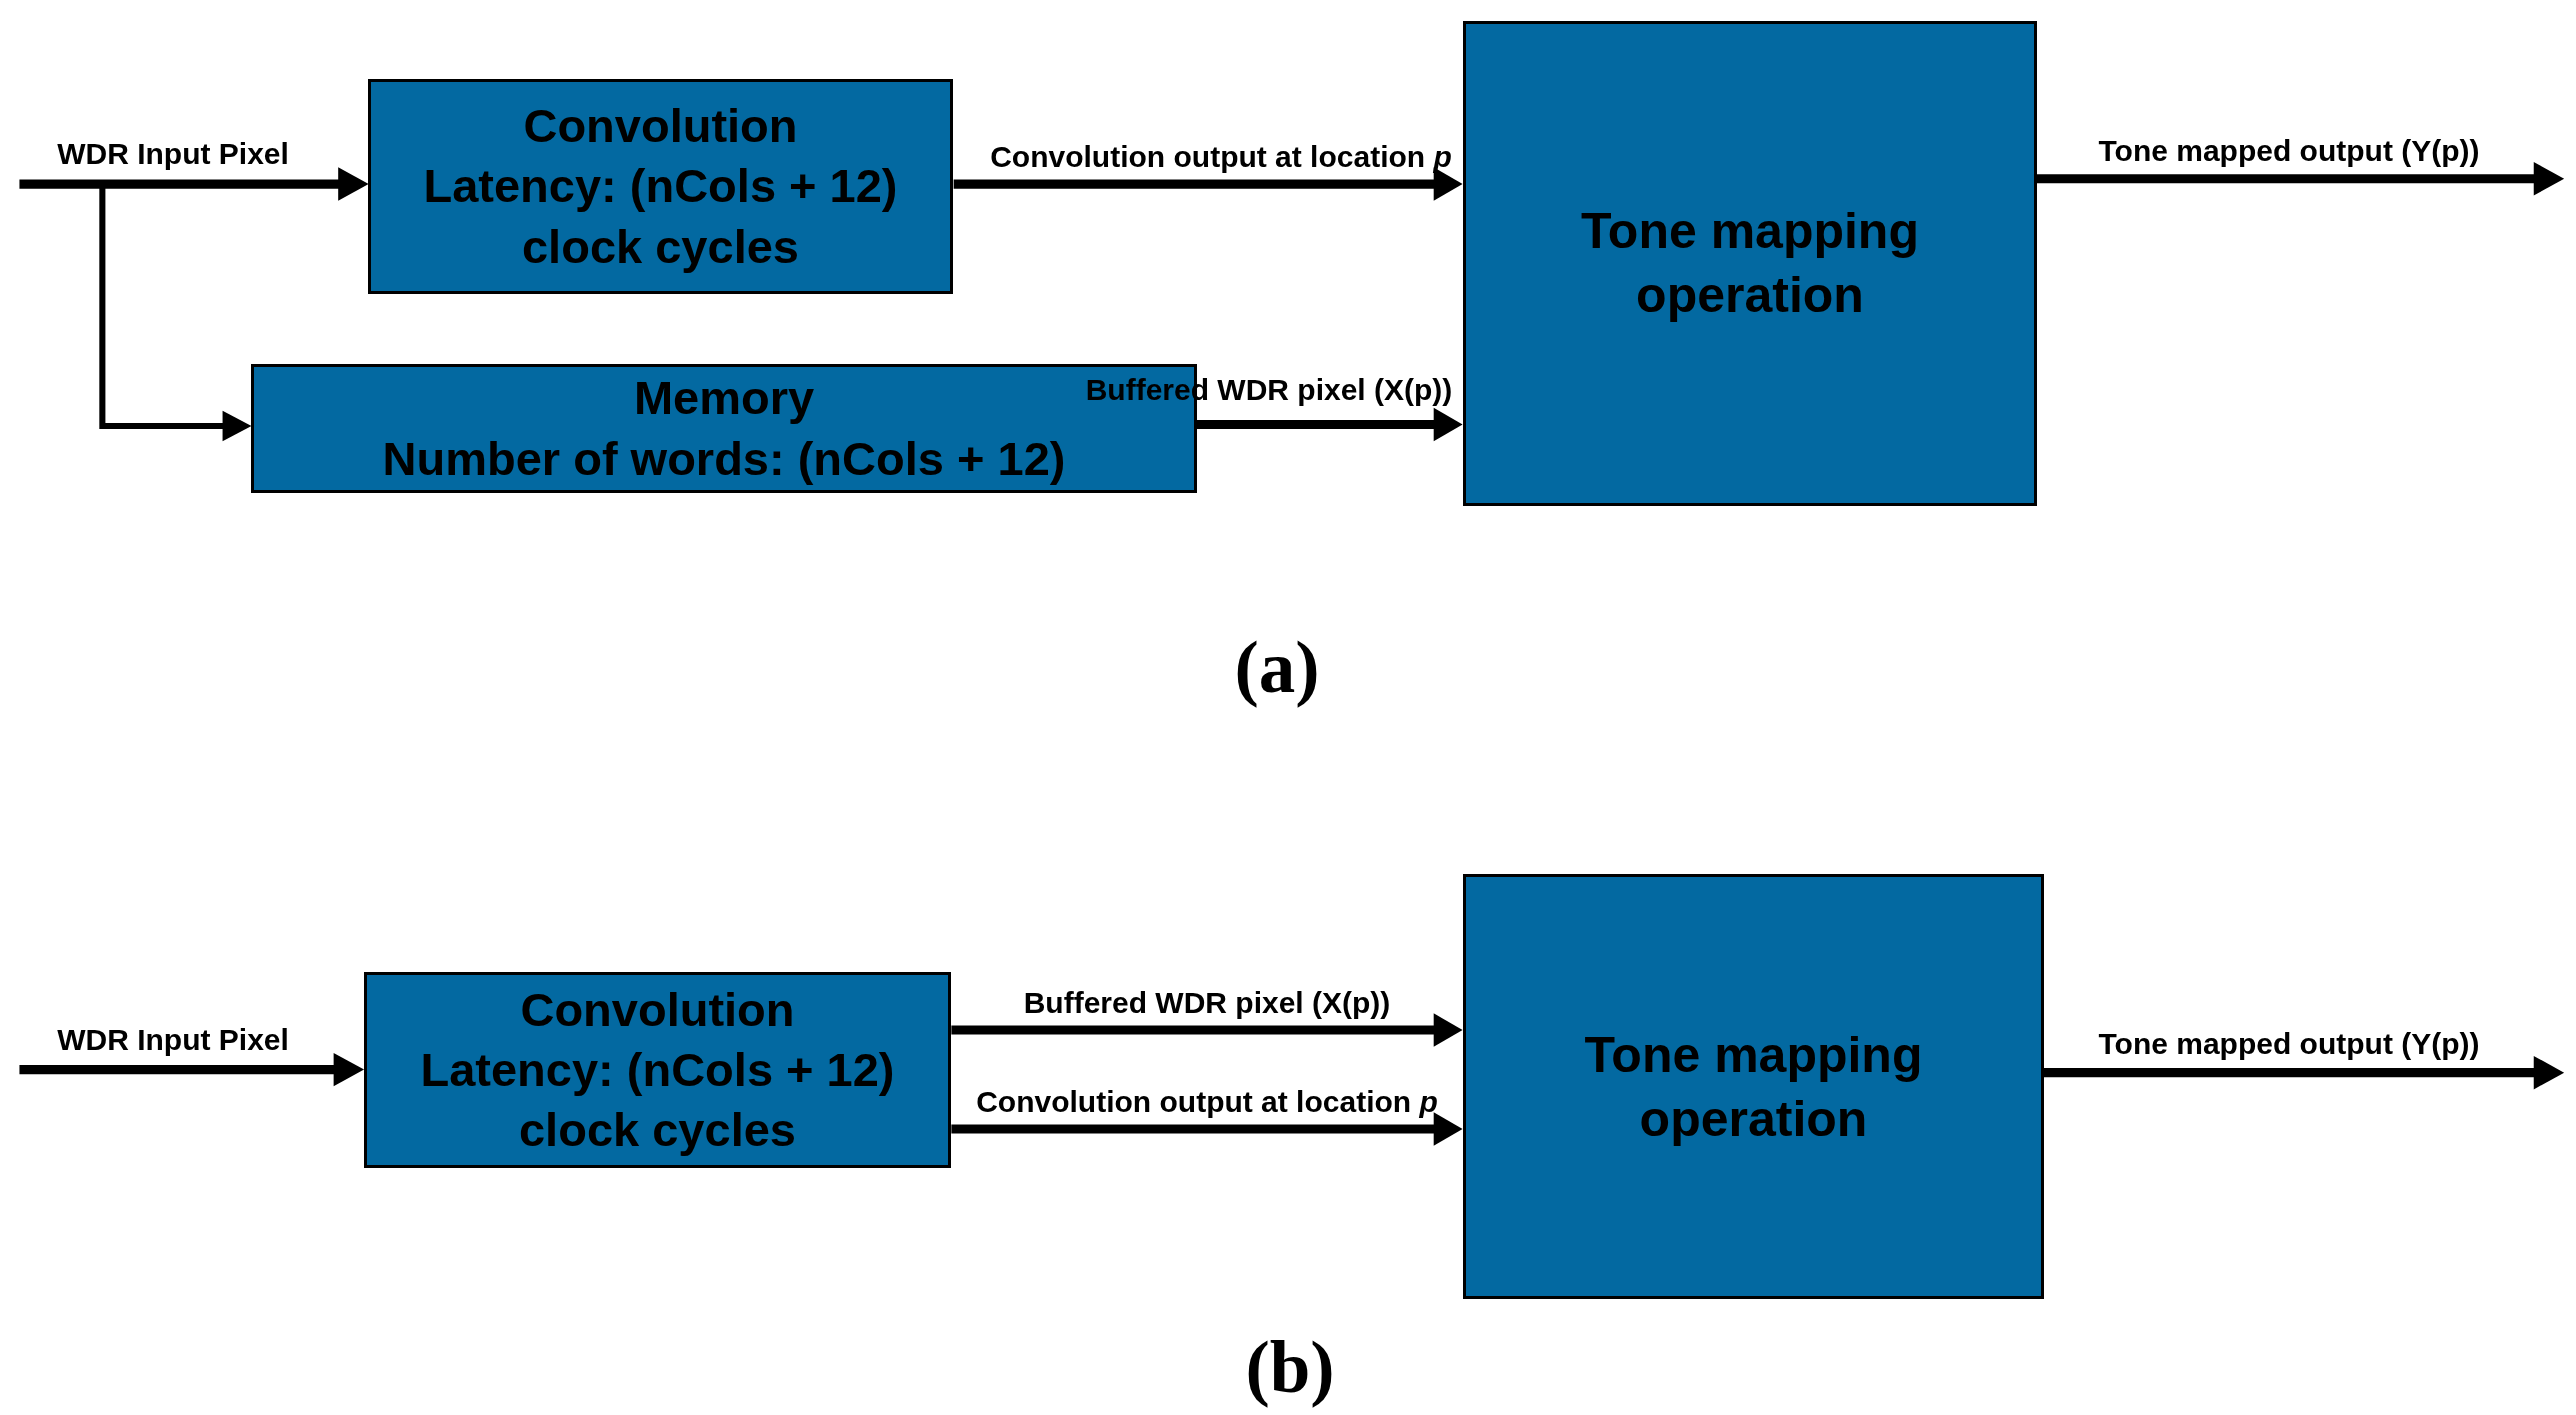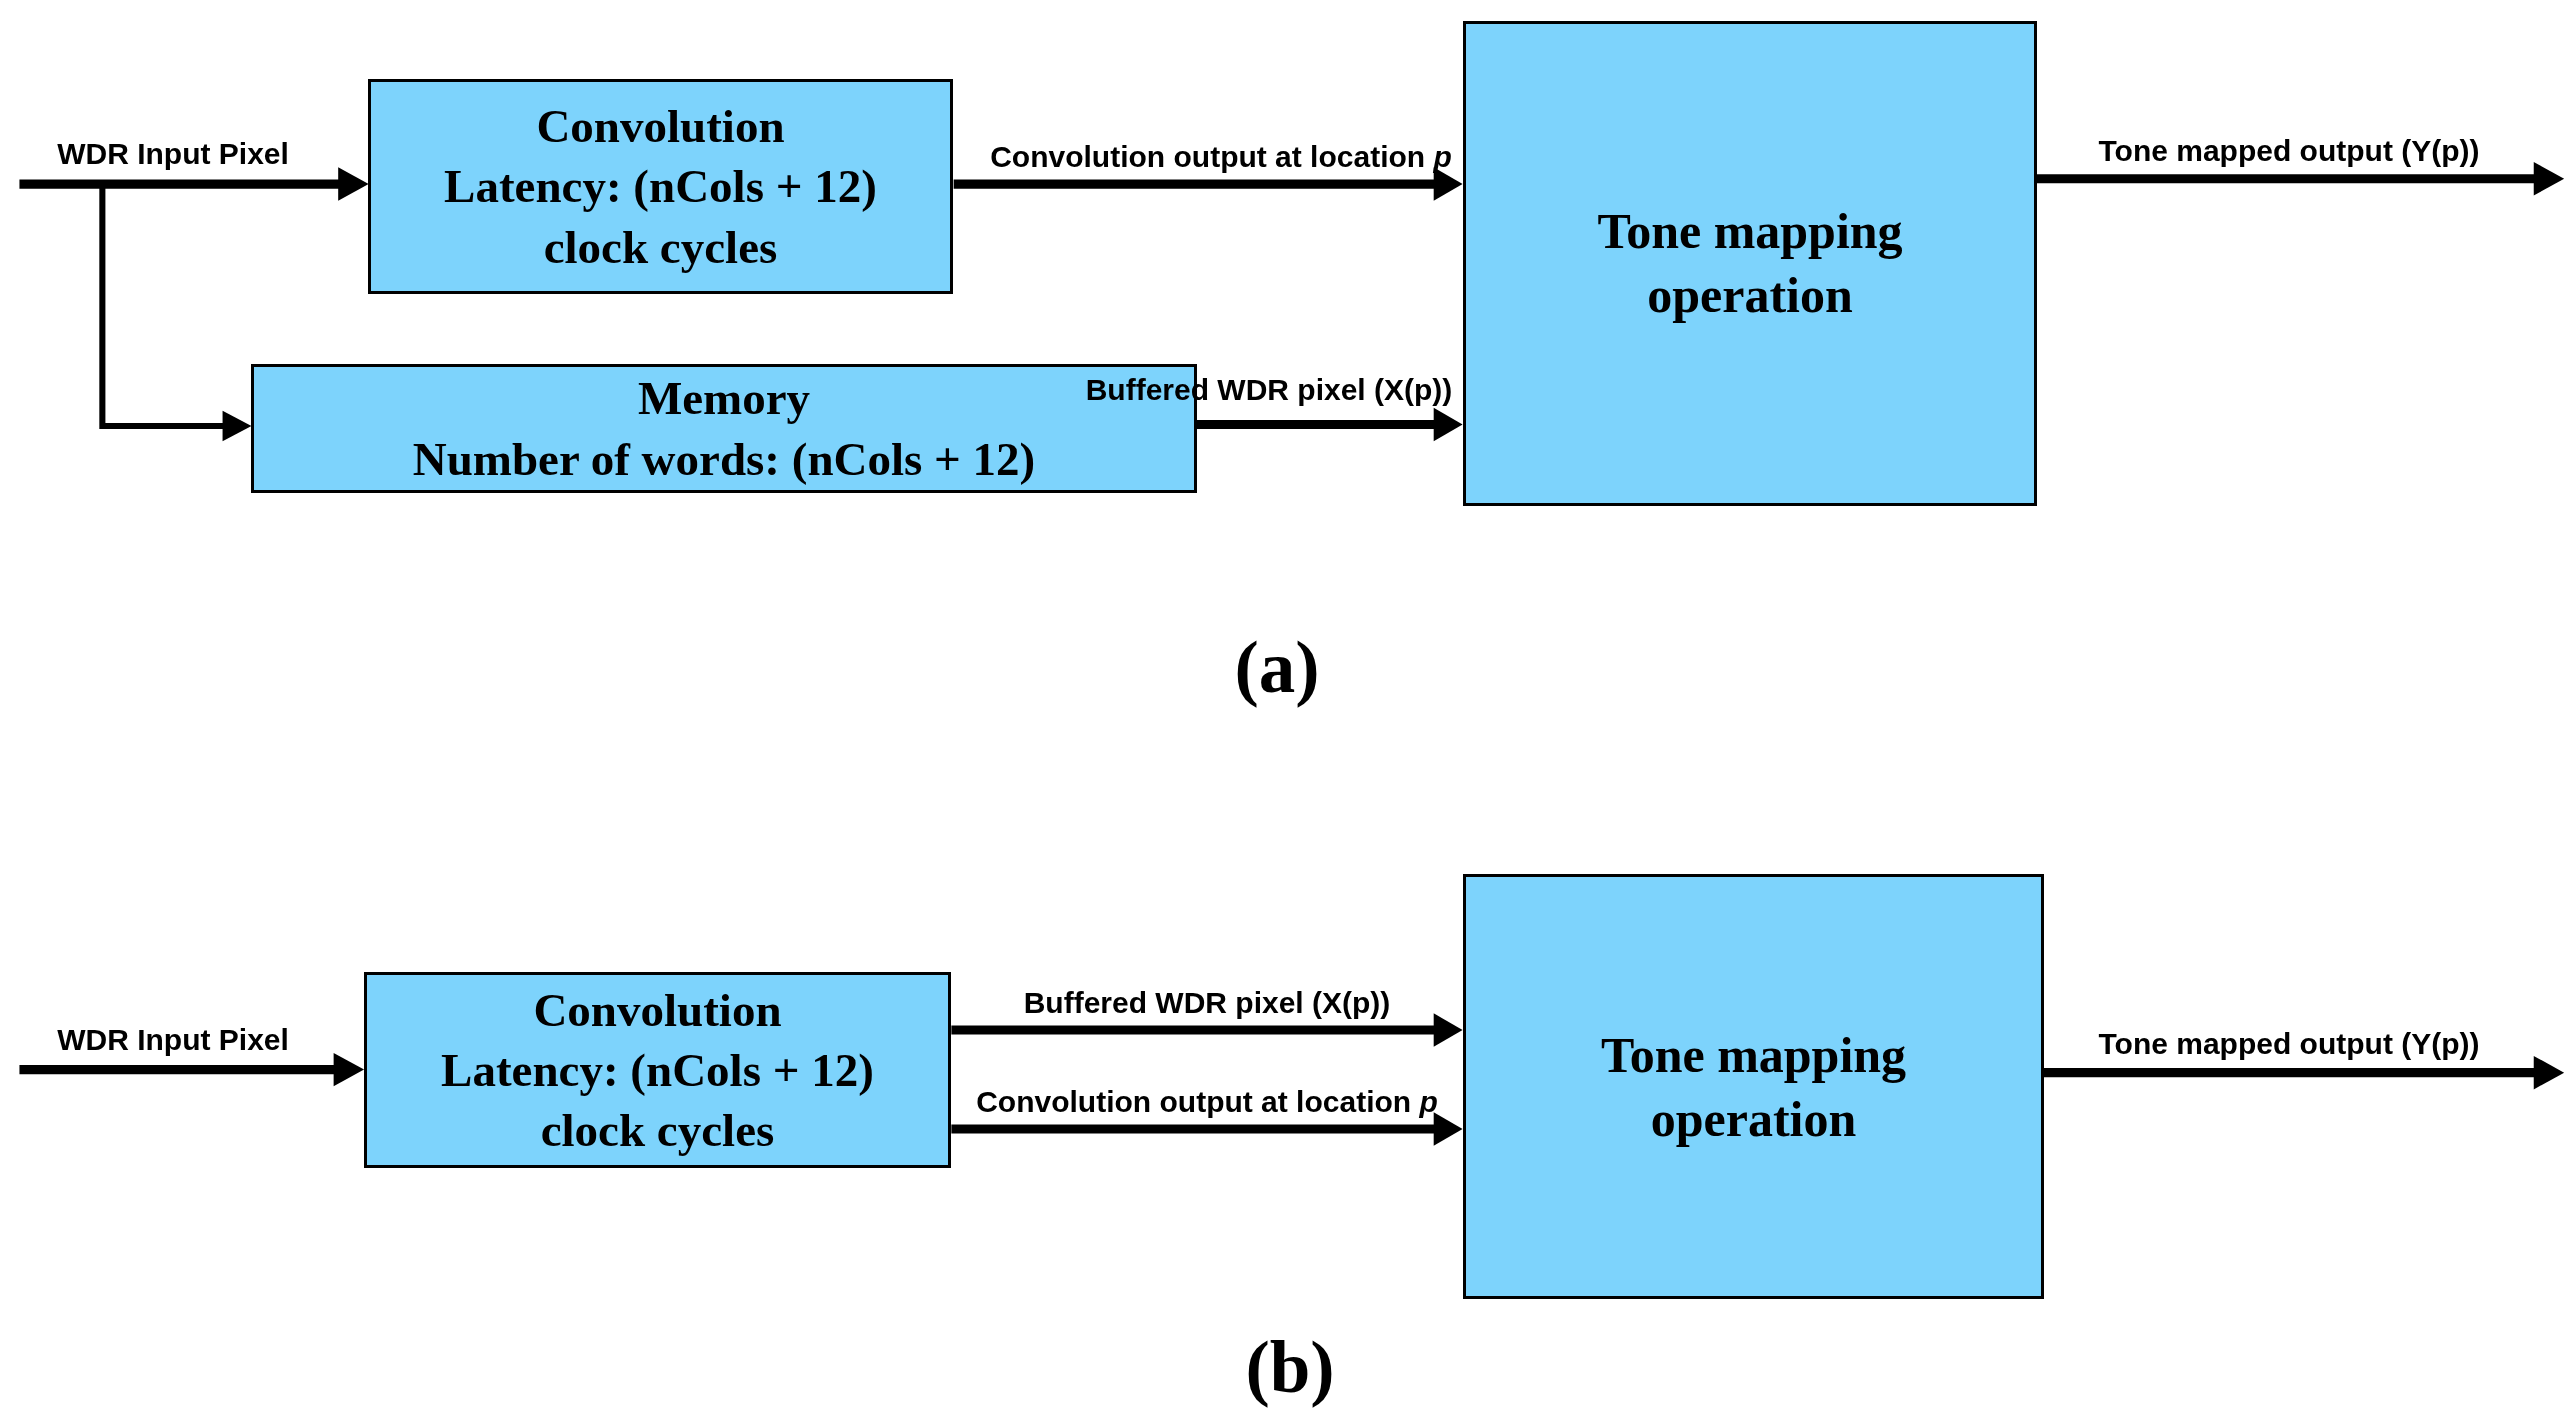--- a/index.html
+++ b/index.html
@@ -14,30 +14,29 @@
   }
   .layer {
     position: absolute;
     left: 0; top: 0;
     width: 2576px; height: 1415px;
   }
   .box {
     position: absolute;
     box-sizing: border-box;
     border: 3px solid #000000;
-    background: #7dd3fc;
+    background: #0369a1;
     display: flex;
     align-items: center;
     justify-content: center;
     text-align: center;
     font-weight: bold;
     font-size: 47px;
     line-height: 1.28;
     white-space: pre-line;
-    font-family: Liberation Serif, serif;
   }
   .box-conv-a  { left: 368px;  top: 79px;  width: 585px;  height: 215px; }
   .box-mem-a   { left: 251px;  top: 364px;  width: 946px; height: 129px; }
   .box-tone-a  { left: 1463px; top: 20.5px;   width: 574px;  height: 485px; font-size: 50px; }
   .box-conv-b  { left: 364px;  top: 972px; width: 587px;  height: 196px; }
   .box-tone-b  { left: 1463px; top: 874px; width: 581px;  height: 425px; font-size: 50px; }
   .arrow-label {
     position: absolute;
     transform: translateX(-50%);
     font-weight: bold;

